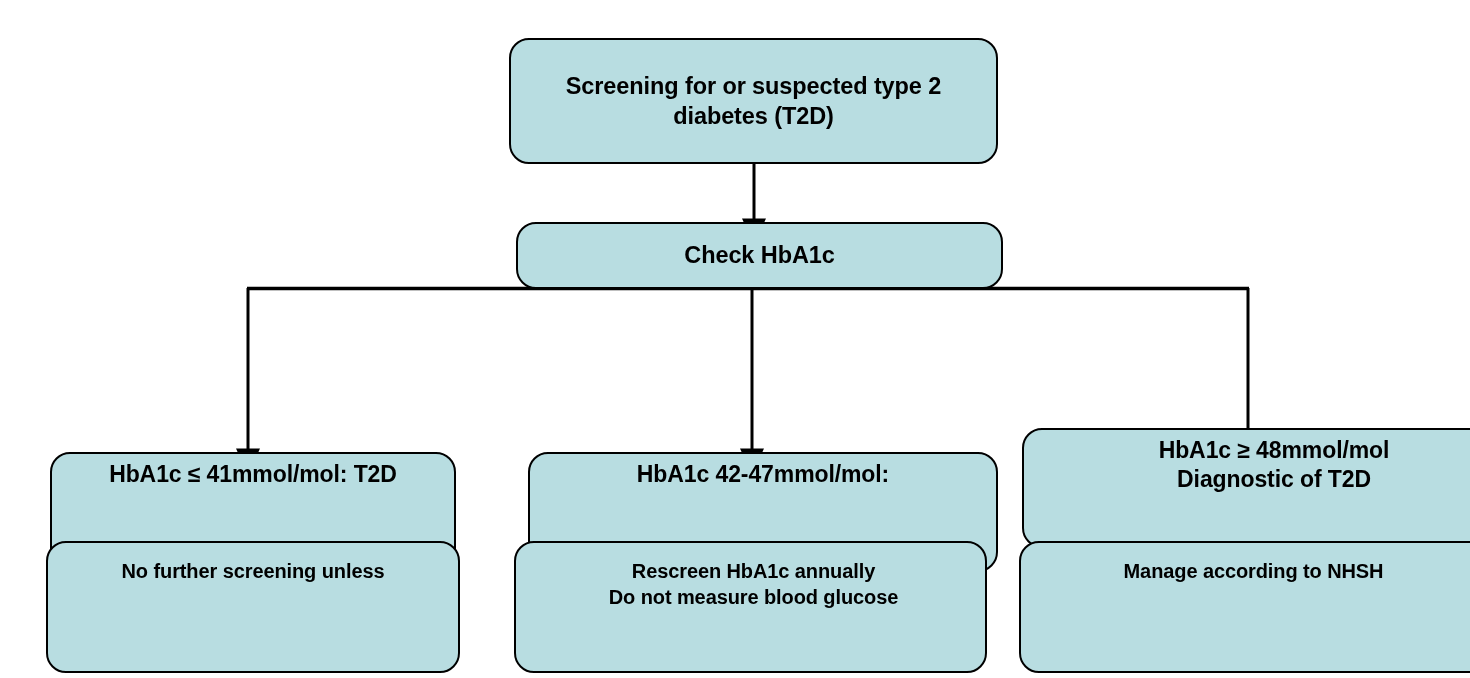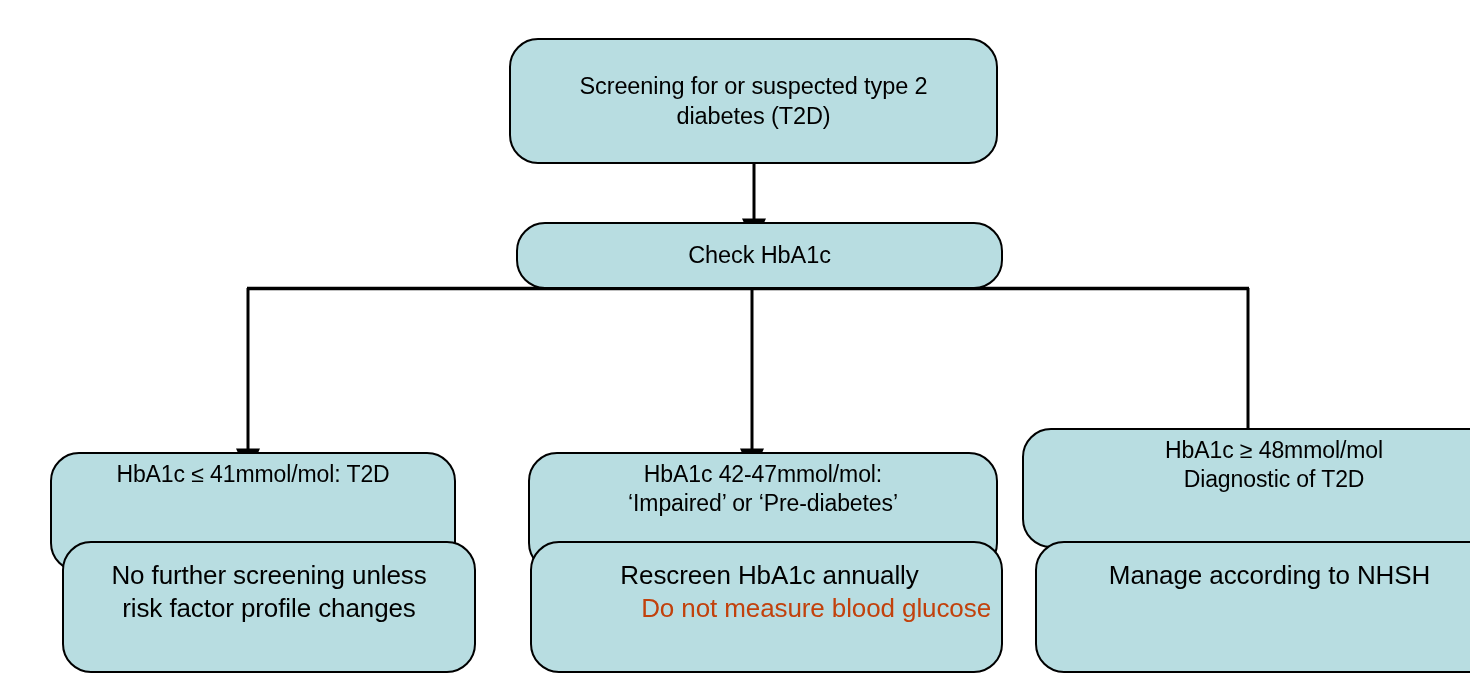--- a/index.html
+++ b/index.html
@@ -24,37 +24,37 @@
     top: 0;
     width: 1470px;
     height: 678px;
     pointer-events: none;
   }
   .node {
     position: absolute;
     box-sizing: border-box;
     background: #b8dde1;
     border: 2.5px solid #000000;
-    border-radius: 29px;
+    border-radius: 20px;
     display: flex;
     align-items: center;
     justify-content: center;
     text-align: center;
     color: #000000;
-    font-weight: normal;
+    font-weight: bold;
     line-height: 1.28;
     letter-spacing: -0.1px;
   }
   .node .lines {
     width: 100%;
     padding: 0 10px;
     box-sizing: border-box;
   }
   .node .line { display: block; }
-  .red { color: #c2410c; text-align: right; }
+  .red { color: #000000; }
 
   
   #node-screening {
     left: 509px;  top: 38px;
     width: 489px; height: 126px;
     font-size: 23.5px;
     z-index: 4;
   }
   
   #node-check {
@@ -66,25 +66,24 @@
   }
 
   
   .outcome-head {
     font-size: 23px;
     z-index: 2;
     align-items: flex-start;
     padding-top: 6px;
   }
   .outcome-body {
-    font-size: 26px;
+    font-size: 20px;
     z-index: 3;
     align-items: flex-start;
     padding-top: 16px;
-    margin-left: 16px;
   }
 
   #node-low-head   { left: 50px;   top: 452px; width: 406px; height: 120px; }
   #node-low-body   { left: 46px;   top: 541px; width: 414px; height: 132px; }
 
   #node-mid-head   { left: 528px;  top: 452px; width: 470px; height: 120px; }
   #node-mid-body   { left: 514px;  top: 541px; width: 473px; height: 132px; padding-left: 6px; }
 
   #node-high-head  { left: 1022px; top: 428px; width: 504px; height: 120px; }
   #node-high-body  { left: 1019px; top: 541px; width: 469px; height: 132px; }
@@ -126,28 +125,26 @@
   </div>
 
   <div class="node outcome-head" id="node-low-head">
     <span class="lines">
       <span class="line">HbA1c ≤ 41mmol/mol: T2D</span>
     </span>
   </div>
   <div class="node outcome-body" id="node-low-body">
     <span class="lines">
       <span class="line">No further screening unless</span>
-      <span class="line">risk factor profile changes</span>
     </span>
   </div>
 
   <div class="node outcome-head" id="node-mid-head">
     <span class="lines">
       <span class="line">HbA1c 42-47mmol/mol:</span>
-      <span class="line">‘Impaired’ or ‘Pre-diabetes’</span>
     </span>
   </div>
   <div class="node outcome-body" id="node-mid-body">
     <span class="lines">
       <span class="line">Rescreen HbA1c annually</span>
       <span class="line red">Do not measure blood glucose</span>
     </span>
   </div>
 
   <div class="node outcome-head" id="node-high-head">

